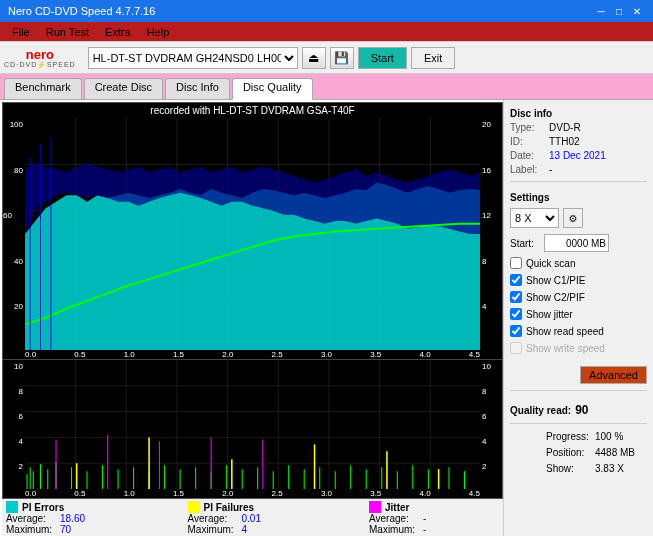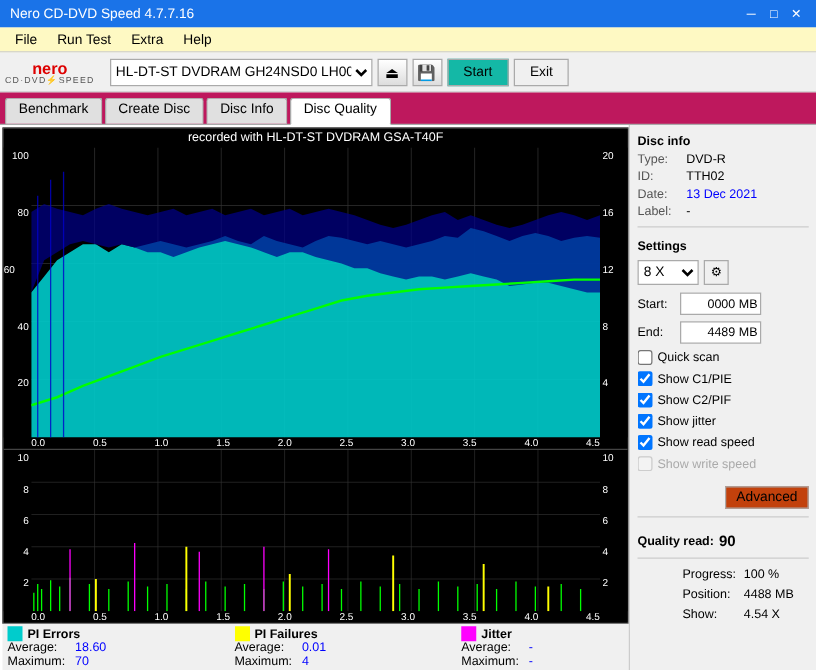--- a/index.html
+++ b/index.html
@@ -5,35 +5,35 @@
     * { box-sizing: border-box; margin: 0; padding: 0; }
     body { font-family: 'Segoe UI', Tahoma, Arial, sans-serif; font-size: 11px; background: #f0f0f0; width: 653px; height: 536px; overflow: hidden; }
 
     
     .titlebar { background: #1a73e8; color: white; display: flex; align-items: center; justify-content: space-between; padding: 4px 8px; height: 22px; }
     .titlebar-title { font-size: 11px; font-weight: normal; }
     .titlebar-controls { display: flex; gap: 2px; }
     .titlebar-btn { width: 16px; height: 14px; background: none; border: none; color: white; cursor: pointer; font-size: 10px; display: flex; align-items: center; justify-content: center; }
 
     
-    .menubar { background: #fef9c3; display: flex; align-items: center; height: 20px; border-bottom: 1px solid #ccc; padding: 0 4px; }
+    .menubar { background: #b91c1c; display: flex; align-items: center; height: 20px; border-bottom: 1px solid #ccc; padding: 0 4px; }
     .menubar-item { padding: 2px 8px; font-size: 11px; cursor: pointer; }
 
     
     .toolbar { background: #f0f0f0; display: flex; align-items: center; height: 32px; padding: 2px 4px; border-bottom: 1px solid #ccc; gap: 4px; }
     .nero-logo { display: flex; flex-direction: column; align-items: center; margin-right: 8px; }
     .nero-text { color: #d00; font-weight: bold; font-size: 13px; line-height: 1; }
     .nero-sub { color: #555; font-size: 7px; letter-spacing: 1px; line-height: 1; }
     .drive-select { height: 22px; font-size: 11px; width: 210px; border: 1px solid #aaa; background: white; }
     .toolbar-icon-btn { width: 24px; height: 22px; border: 1px solid #aaa; background: linear-gradient(to bottom, #fff, #ddd); display: flex; align-items: center; justify-content: center; cursor: pointer; font-size: 12px; }
     .start-btn { height: 22px; padding: 0 12px; background: #14b8a6; border: 1px solid #aaa; cursor: pointer; font-size: 11px; }
     .exit-btn { height: 22px; padding: 0 12px; background: #f0f0f0; border: 1px solid #aaa; cursor: pointer; font-size: 11px; }
 
     
-    .tabs { display: flex; background: #be185d; border-bottom: 1px solid #aaa; padding: 4px 4px 0; height: 26px; }
+    .tabs { display: flex; background: #f9a8d4; border-bottom: 1px solid #aaa; padding: 4px 4px 0; height: 26px; }
     .tab { padding: 2px 10px; border: 1px solid #aaa; border-bottom: none; background: #e0e0e0; cursor: pointer; font-size: 11px; margin-right: 2px; border-radius: 3px 3px 0 0; }
     .tab.active { background: white; border-bottom: 1px solid white; margin-bottom: -1px; }
 
     
     .main { display: flex; background: white; height: 448px; }
 
     
     .info-panel { width: 150px; padding: 4px 6px; background: #f0f0f0; display: flex; flex-direction: column; gap: 3px; font-size: 11px; border-left: 1px solid #ccc; }
 
     .chart-title { color: white; font-size: 10px; text-align: center; padding: 2px; background: black; }
@@ -381,24 +381,20 @@
         <option>4 X</option>
         <option>Max</option>
       </select>
       <div class="settings-icon-btn" title="Settings">⚙</div>
     </div>
 
     <div class="mb-row">
       <span class="mb-label">Start:</span>
       <input class="mb-input" type="text" value="0000 MB" style="">
     </div>
-    <div class="mb-row">
-      <span class="mb-label">End:</span>
-      <input class="mb-input" type="text" value="4489 MB" style="">
-    </div>
 
     <div class="checkbox-row">
       <input type="checkbox" style="">
       <span>Quick scan</span>
     </div>
     <div class="checkbox-row">
       <input type="checkbox" checked="" style="">
       <span>Show C1/PIE</span>
     </div>
     <div class="checkbox-row">
@@ -434,17 +430,17 @@
     <div class="progress-row">
       <span class="progress-label">Progress:</span>
       <span class="progress-val">100 %</span>
     </div>
     <div class="progress-row">
       <span class="progress-label">Position:</span>
       <span class="progress-val">4488 MB</span>
     </div>
     <div class="progress-row">
       <span class="progress-label">Show:</span>
-      <span class="progress-val">4.54 X</span>
+      <span class="progress-val">3.83 X</span>
     </div>
   </div>
 
 </div>
 
 </body></html>

